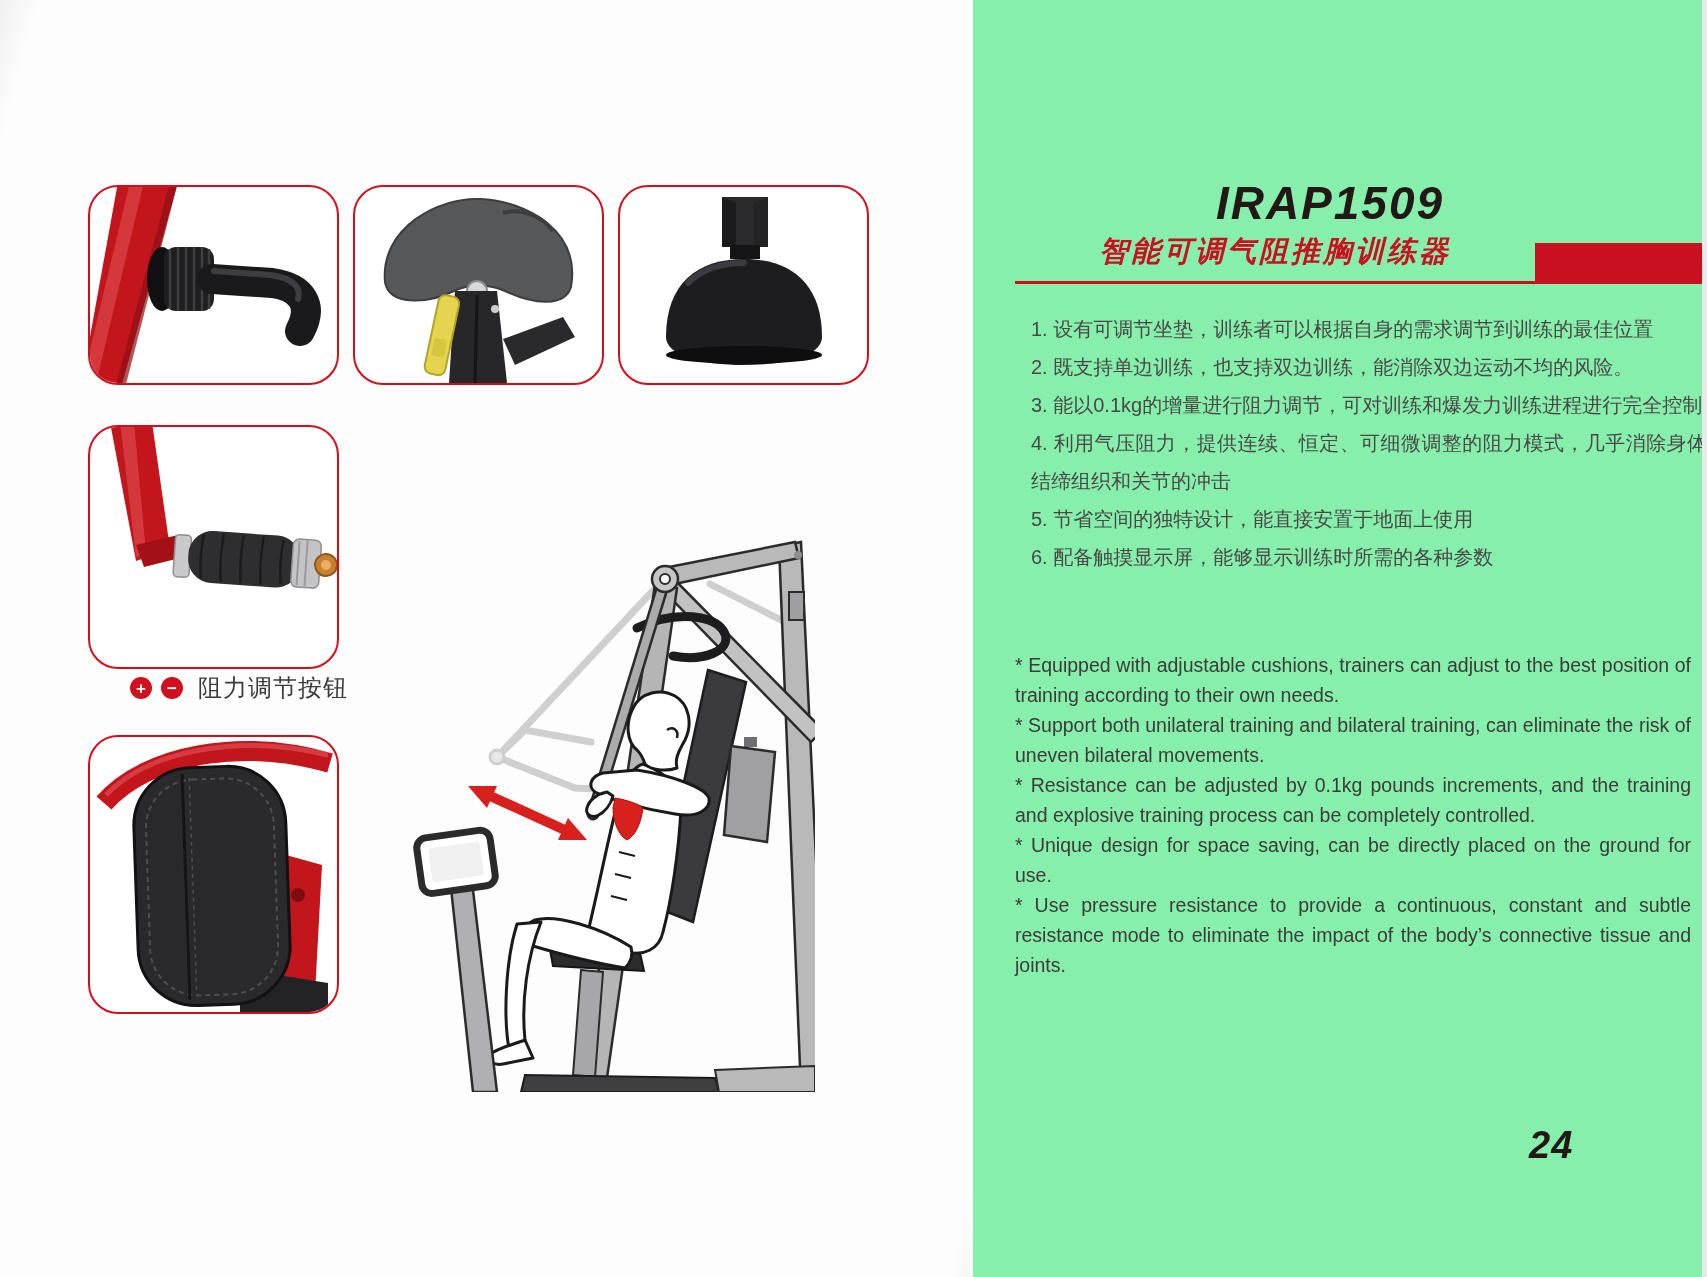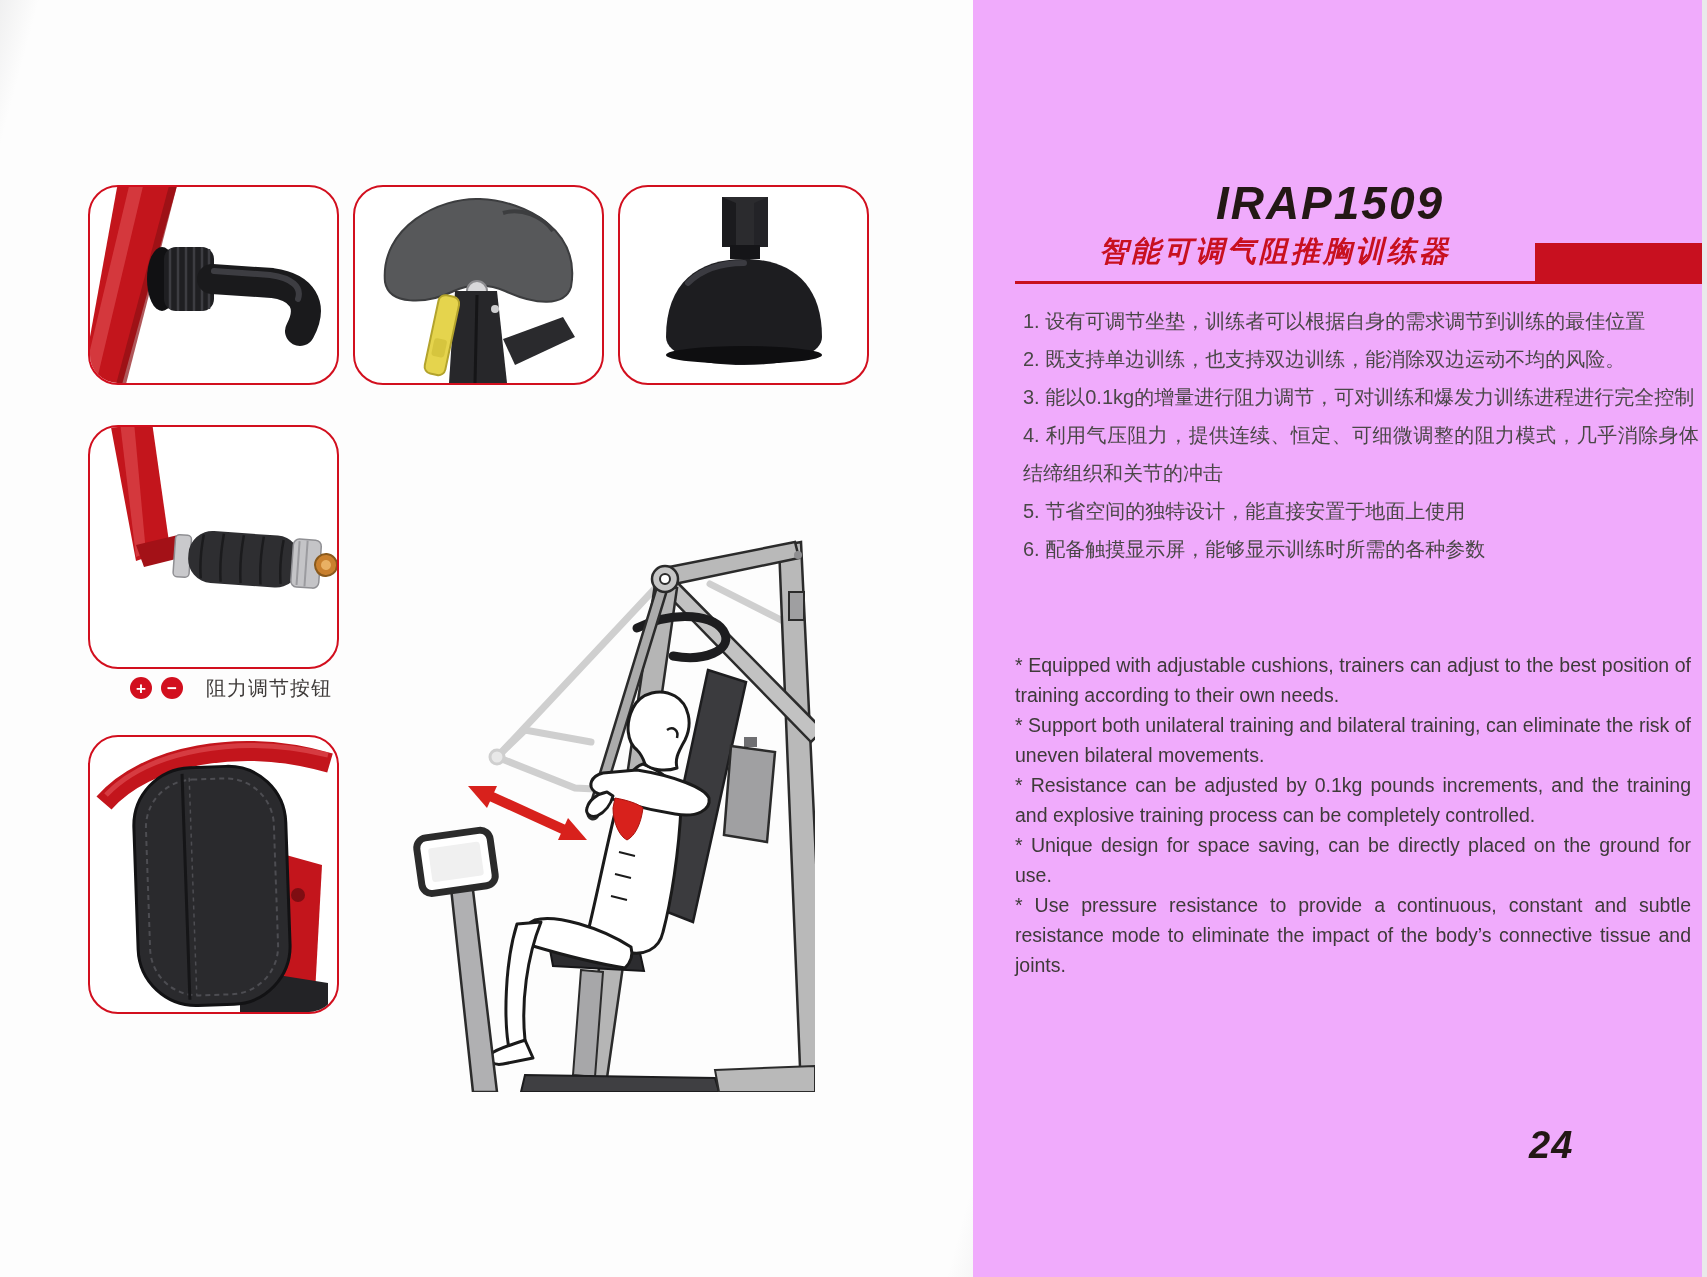--- a/index.html
+++ b/index.html
@@ -29,27 +29,27 @@
   .t5{left:88px;top:735px;width:247px;height:275px;}
   .callout{
     position:absolute;left:130px;top:674px;height:28px;
     display:flex;align-items:center;gap:9px;
   }
   .badge{
     width:22px;height:22px;border-radius:50%;background:#d20f1e;color:#fff;
     display:flex;align-items:center;justify-content:center;
     font-size:17px;font-weight:bold;line-height:1;
   }
-  .callout-label{font-size:20px;color:#3e3a39;margin-left:14px;letter-spacing:1px;}
+  .callout-label{font-size:24px;color:#3e3a39;margin-left:6px;letter-spacing:1px;}
   .illustration{position:absolute;left:375px;top:492px;width:440px;height:600px;}
   .illustration svg{display:block;width:100%;height:100%;}
   
   .right-panel{
     position:absolute;left:973px;top:0;width:734px;height:1277px;
-    background:#f0abfc;
+    background:#86efac;
   }
   .edge-strip{position:absolute;right:0;top:0;width:5px;height:100%;background:#e9e9ea;}
   .model-title{
     position:absolute;left:0;top:176px;width:714px;text-align:center;
     font-size:46px;font-weight:bold;font-style:italic;color:#231815;
     letter-spacing:2px;
   }
   .subtitle-cn{
     position:absolute;left:42px;top:232px;width:520px;text-align:center;
     font-size:29px;font-weight:bold;font-style:italic;color:#c8101f;
@@ -59,21 +59,21 @@
     position:absolute;left:562px;top:243px;width:170px;height:38px;
     background:#c8101f;
   }
   .red-rule{
     position:absolute;left:42px;top:281px;width:690px;height:3px;
     background:#c8101f;
   }
   .features-cn{
     position:absolute;left:42px;top:294px;width:676px;
     font-size:20px;line-height:38px;color:#4a4747;
-    list-style:none;margin:8px;padding:0;text-align:justify;
+    list-style:none;margin:16px;padding:0;text-align:justify;
   }
   .features-en{
     position:absolute;left:42px;top:650px;width:676px;
     font-size:19.5px;line-height:30px;color:#3e3a39;text-align:justify;
   }
   .features-en p{margin:0;padding:0;}
   .page-number{
     position:absolute;left:556px;top:1124px;
     font-size:38px;font-weight:bold;font-style:italic;color:#231815;
     letter-spacing:1px;

